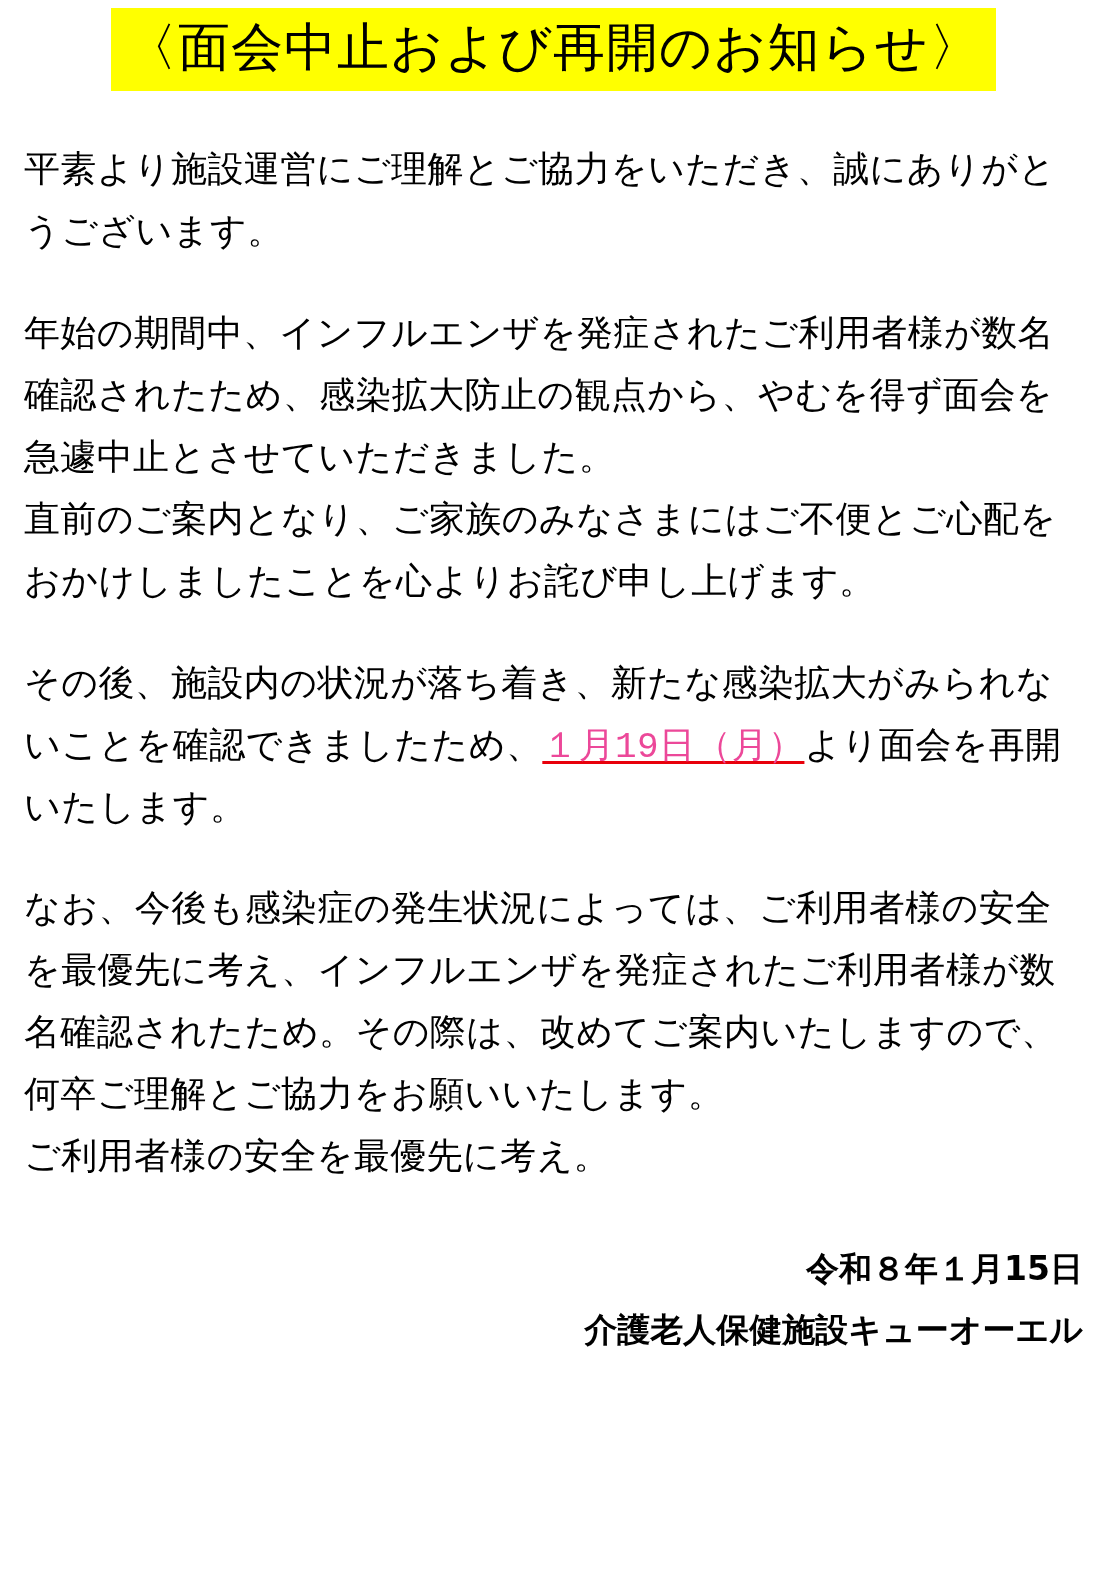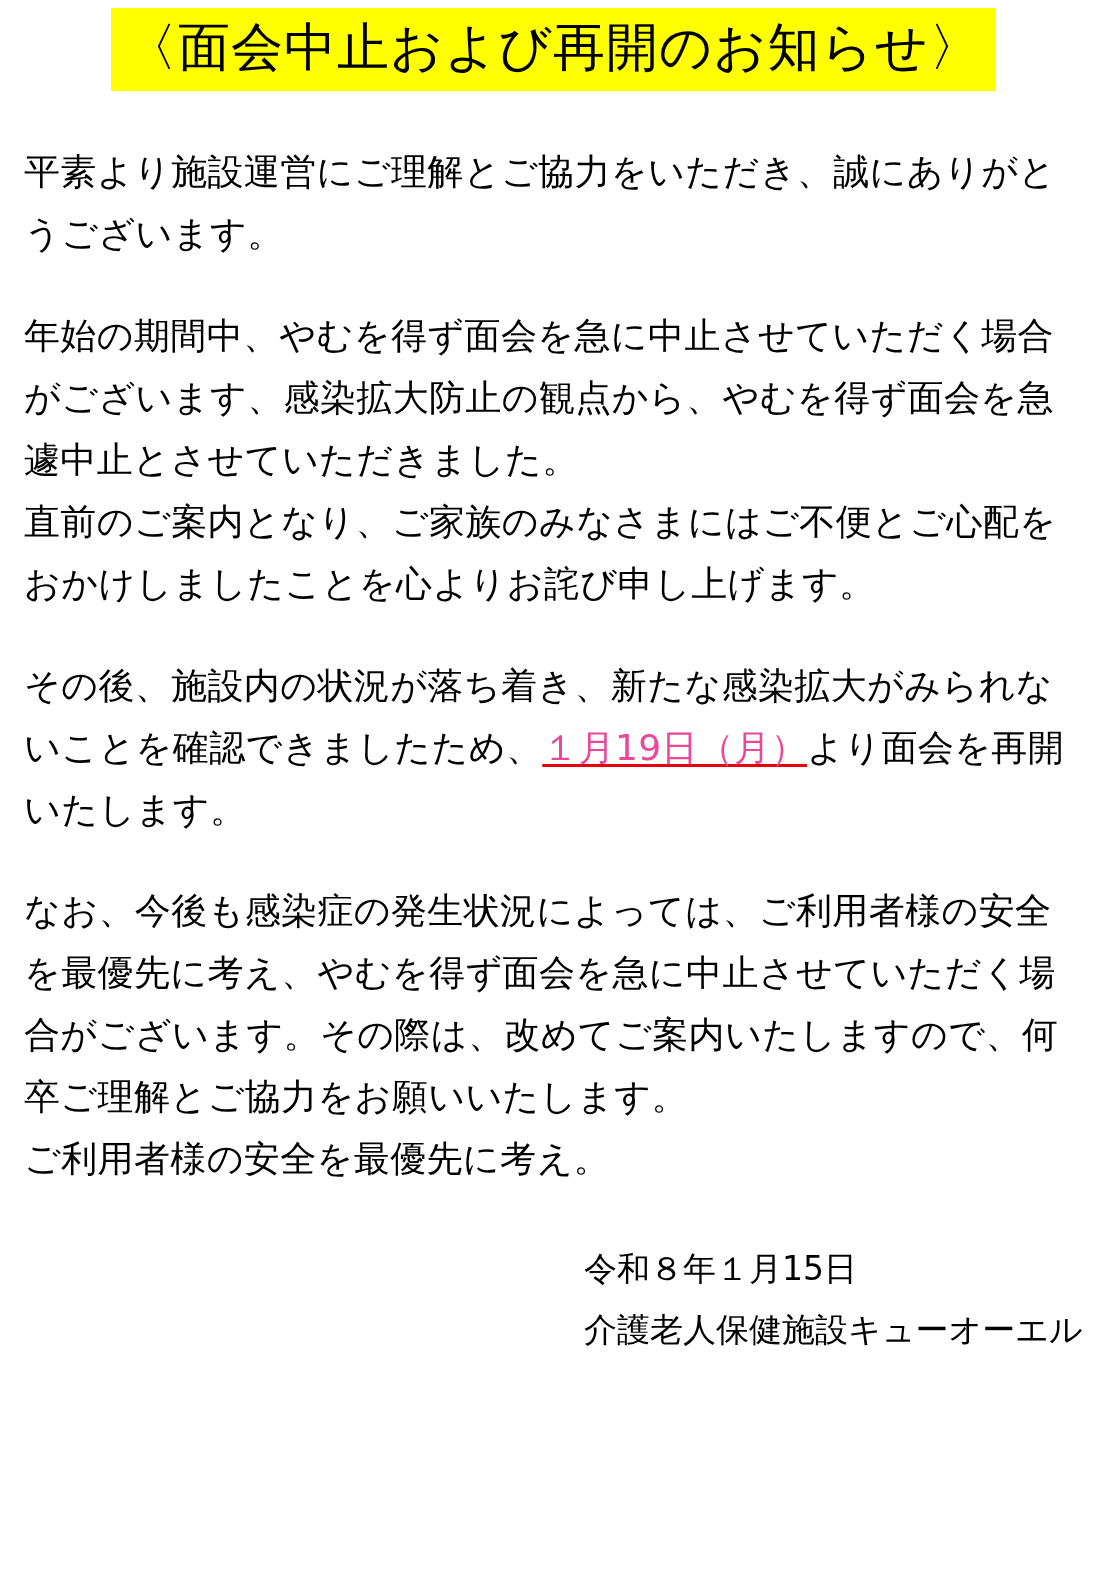--- a/index.html
+++ b/index.html
@@ -37,35 +37,37 @@
   }
   .body-block {
     font-size: 36px;
     line-height: 1.72;
     letter-spacing: 0.01em;
     margin: 0;
     padding: 0;
   }
   .para {
     margin: 0;
+    font-family: Liberation Mono, monospace;
   }
   .gap-md { height: 40px; }
   .first-para { margin-top: 50px; }
   .hl-red {
     color: #ec4899;
     text-decoration: underline;
     text-decoration-color: #e8000b;
     text-underline-offset: 4px;
   }
   .sign-block {
     margin-top: 48px;
     font-size: 33px;
     line-height: 1.85;
-    text-align: left;
+    text-align: right;
     padding-left: 560px;
+    font-weight: bold;
   }
   .sign-line {
     white-space: nowrap;
   }
   .sign-org-indent { }
 </style>
 </head>
 <body>
 
 <div class="page">
@@ -73,30 +75,30 @@
   <div class="title-wrap">
     <span class="title">〈面会中止および再開のお知らせ〉</span>
   </div>
 
   <div class="body-block">
 
     <p class="para first-para">平素より施設運営にご理解とご協力をいただき、誠にありがとうございます。</p>
 
     <div class="gap-md"></div>
 
-    <p class="para">年始の期間中、やむを得ず面会を急に中止させていただく場合がございます、感染拡大防止の観点から、やむを得ず面会を急遽中止とさせていただきました。</p>
+    <p class="para">年始の期間中、インフルエンザを発症されたご利用者様が数名確認されたため、感染拡大防止の観点から、やむを得ず面会を急遽中止とさせていただきました。</p>
     <p class="para">直前のご案内となり、ご家族のみなさまにはご不便とご心配をおかけしましたことを心よりお詫び申し上げます。</p>
 
     <div class="gap-md"></div>
 
     <p class="para"><span>その後、施設内の状況が落ち着き、新たな感染拡大がみられないことを確認できましたため、</span><span class="hl-red">１月19日（月）</span><span>より面会を再開いたします。</span></p>
 
     <div class="gap-md"></div>
 
-    <p class="para">なお、今後も感染症の発生状況によっては、ご利用者様の安全を最優先に考え、やむを得ず面会を急に中止させていただく場合がございます。その際は、改めてご案内いたしますので、何卒ご理解とご協力をお願いいたします。</p>
+    <p class="para">なお、今後も感染症の発生状況によっては、ご利用者様の安全を最優先に考え、インフルエンザを発症されたご利用者様が数名確認されたため。その際は、改めてご案内いたしますので、何卒ご理解とご協力をお願いいたします。</p>
     <p class="para">ご利用者様の安全を最優先に考え。</p>
 
   </div>
 
   <div class="sign-block">
     <div class="sign-line">令和８年１月15日</div>
     <div class="sign-line sign-org-indent">介護老人保健施設キューオーエル</div>
   </div>
 
 </div>

